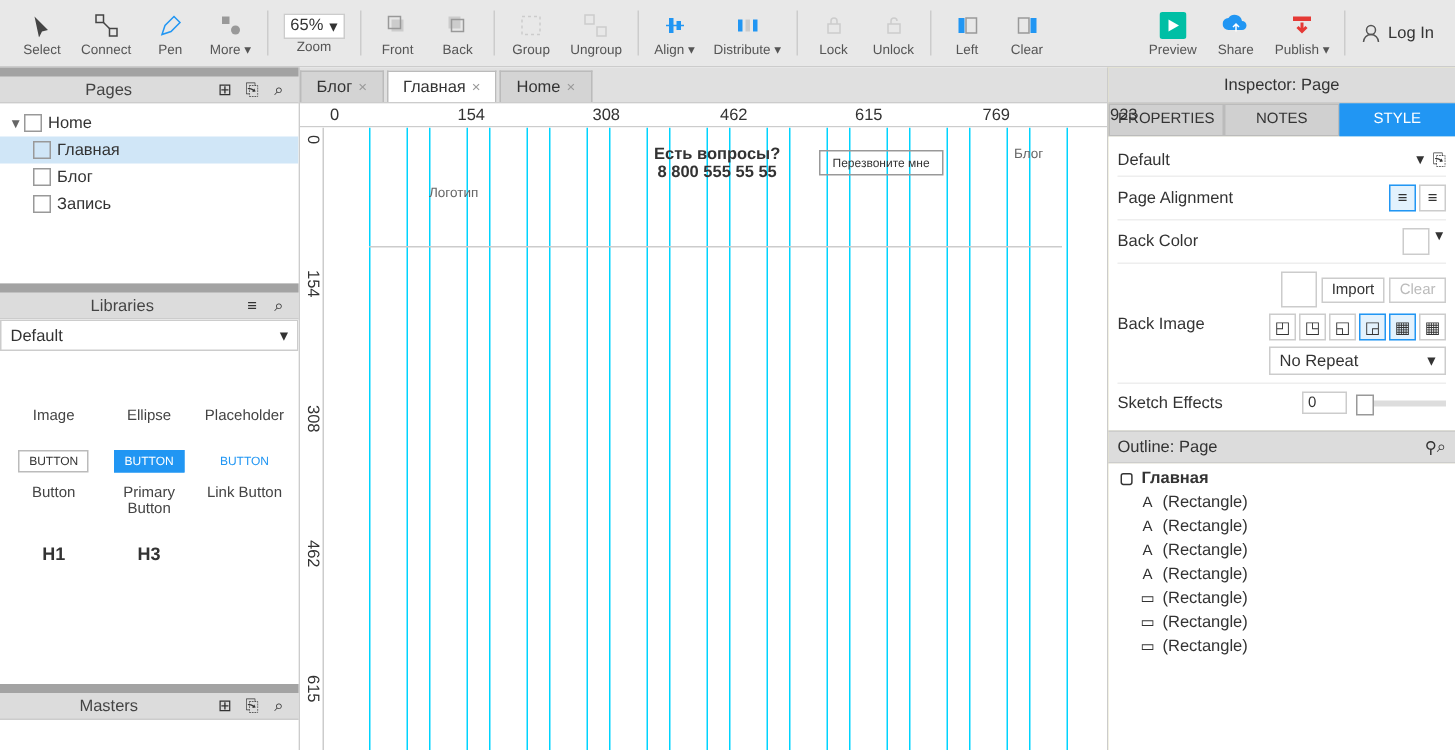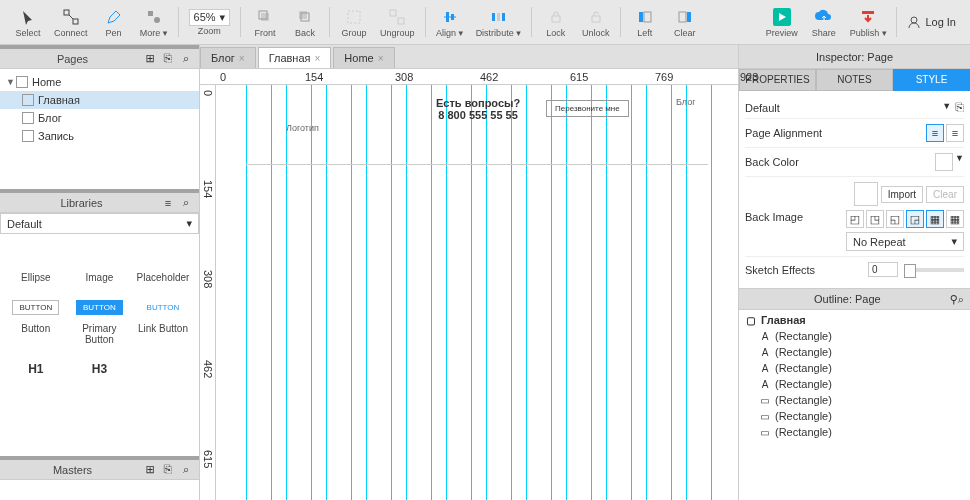--- a/index.html
+++ b/index.html
@@ -6,21 +6,21 @@
 body{width:970px;height:500px;background:#e8e8e8;overflow:hidden;position:relative}
 .toolbar{height:45px;background:#e8e8e8;display:flex;align-items:center;padding:0 8px;border-bottom:1px solid #ccc}
 .tb-item{display:flex;flex-direction:column;align-items:center;justify-content:center;padding:2px 6px;cursor:pointer;min-width:40px}
 .tb-item .ic{width:20px;height:20px;display:flex;align-items:center;justify-content:center;margin-bottom:1px}
 .tb-item .lbl{font-size:9px;color:#555}
 .tb-sep{width:1px;height:30px;background:#ccc;margin:0 4px}
 .tb-spacer{flex:1}
 .zoom-box{display:flex;align-items:center;background:#fff;border:1px solid #ccc;padding:1px 4px;font-size:11px}
 .main{display:flex;height:455px}
 .left-col{width:200px;background:#e8e8e8;display:flex;flex-direction:column;border-right:1px solid #ccc}
-.panel-hdr{height:24px;background:#dcdcdc;display:flex;align-items:center;padding:0 6px;border-bottom:1px solid #ccc;border-top:4px solid #a3a3a3}
+.panel-hdr{height:24px;background:#dcdcdc;display:flex;align-items:center;padding:0 6px;border-bottom:1px solid #ccc;border-top:6px solid #a3a3a3}
 .panel-hdr .title{flex:1;text-align:center;font-size:11px;color:#444}
 .panel-hdr .hic{width:14px;height:14px;margin-left:4px;cursor:pointer;display:flex;align-items:center;justify-content:center}
 .pages-tree{background:#fff;flex:0 0 auto;height:120px;padding:4px 0;overflow:auto}
 .tree-row{display:flex;align-items:center;height:18px;padding:0 6px;cursor:pointer}
 .tree-row.sel{background:#d0e6f7}
 .tree-row .arr{width:10px;font-size:9px;color:#666}
 .tree-row .pic{width:12px;height:12px;border:1px solid #999;margin-right:4px}
 .lib-body{background:#fff;flex:1;overflow:auto}
 .lib-select{width:100%;border:1px solid #ccc;padding:3px 6px;background:#fff;display:flex;justify-content:space-between;align-items:center}
 .lib-grid{display:flex;flex-wrap:wrap;padding:4px}
@@ -60,21 +60,21 @@
 .prop-btns{display:flex;gap:2px}
 .sq-btn{width:18px;height:18px;border:1px solid #ccc;background:#fff;cursor:pointer;display:flex;align-items:center;justify-content:center}
 .sq-btn.sel{border-color:#2196f3;background:#e3f2fd}
 .import-btn{border:1px solid #ccc;padding:2px 6px;font-size:10px;background:#fff;cursor:pointer}
 .import-btn.dis{color:#bbb}
 .sel-box{border:1px solid #ccc;padding:2px 6px;font-size:10px;background:#fff;display:flex;justify-content:space-between;align-items:center;width:100%}
 .num-input{width:30px;border:1px solid #ccc;padding:1px 3px;font-size:10px}
 .slider{width:60px;height:4px;background:#ddd;position:relative}
 .slider::before{content:'';position:absolute;left:0;top:-4px;width:10px;height:12px;background:#fff;border:1px solid #999}
 .outline-hdr{height:22px;background:#dcdcdc;display:flex;align-items:center;padding:0 6px;border-top:1px solid #ccc;border-bottom:1px solid #ccc}
-.outline-hdr .title{flex:1;text-align:center;font-size:11px}
+.outline-hdr .title{flex:1;text-align:left;font-size:11px}
 .outline-body{background:#fff;flex:1;overflow:auto;padding:2px 0}
 .ol-row{display:flex;align-items:center;height:16px;padding:0 6px;cursor:pointer;font-size:10px}
 .ol-row .oic{width:12px;margin-right:4px;text-align:center;font-size:10px}
 .ol-row.bold{font-weight:bold}
 svg{display:block}
 </style>
 </head>
 <body>
 
 <div class="toolbar">
@@ -291,25 +291,25 @@
       <span class="hic">⌕</span>
     </div>
     <div class="lib-body">
       <div class="lib-select">
           <span>Default</span>
           <span>▾</span>
         </div>
       <div class="lib-grid">
         <div class="lib-cell">
             <div class="thumb"></div>
+            <div class="cap">Image</div>
+          </div>
+        <div class="lib-cell">
+            <div class="thumb"></div>
             <div class="cap">Ellipse</div>
-          </div>
-        <div class="lib-cell">
-            <div class="thumb"></div>
-            <div class="cap">Image</div>
           </div>
         <div class="lib-cell">
             <div class="thumb"></div>
             <div class="cap">Placeholder</div>
           </div>
         <div class="lib-cell">
             <div class="thumb">
               <span class="btn-th">BUTTON</span>
             </div>
             <div class="cap">Button</div>

